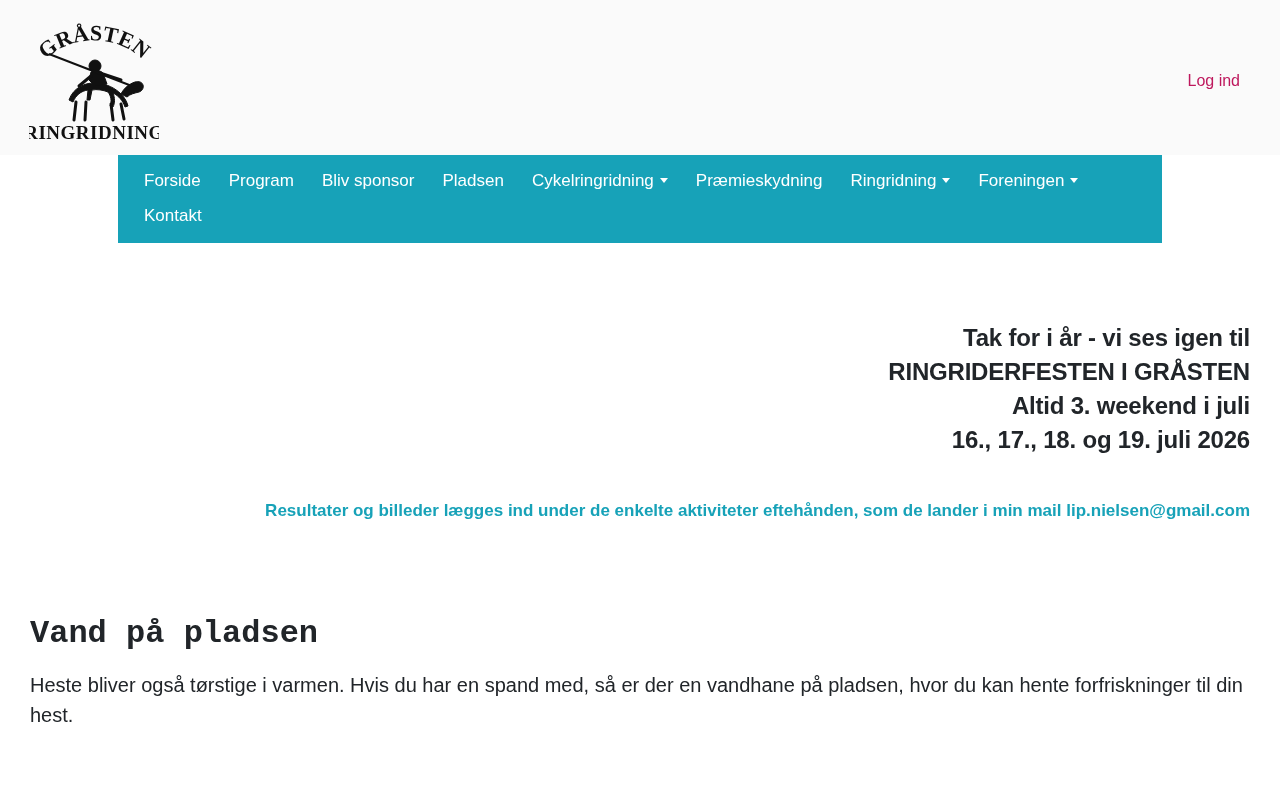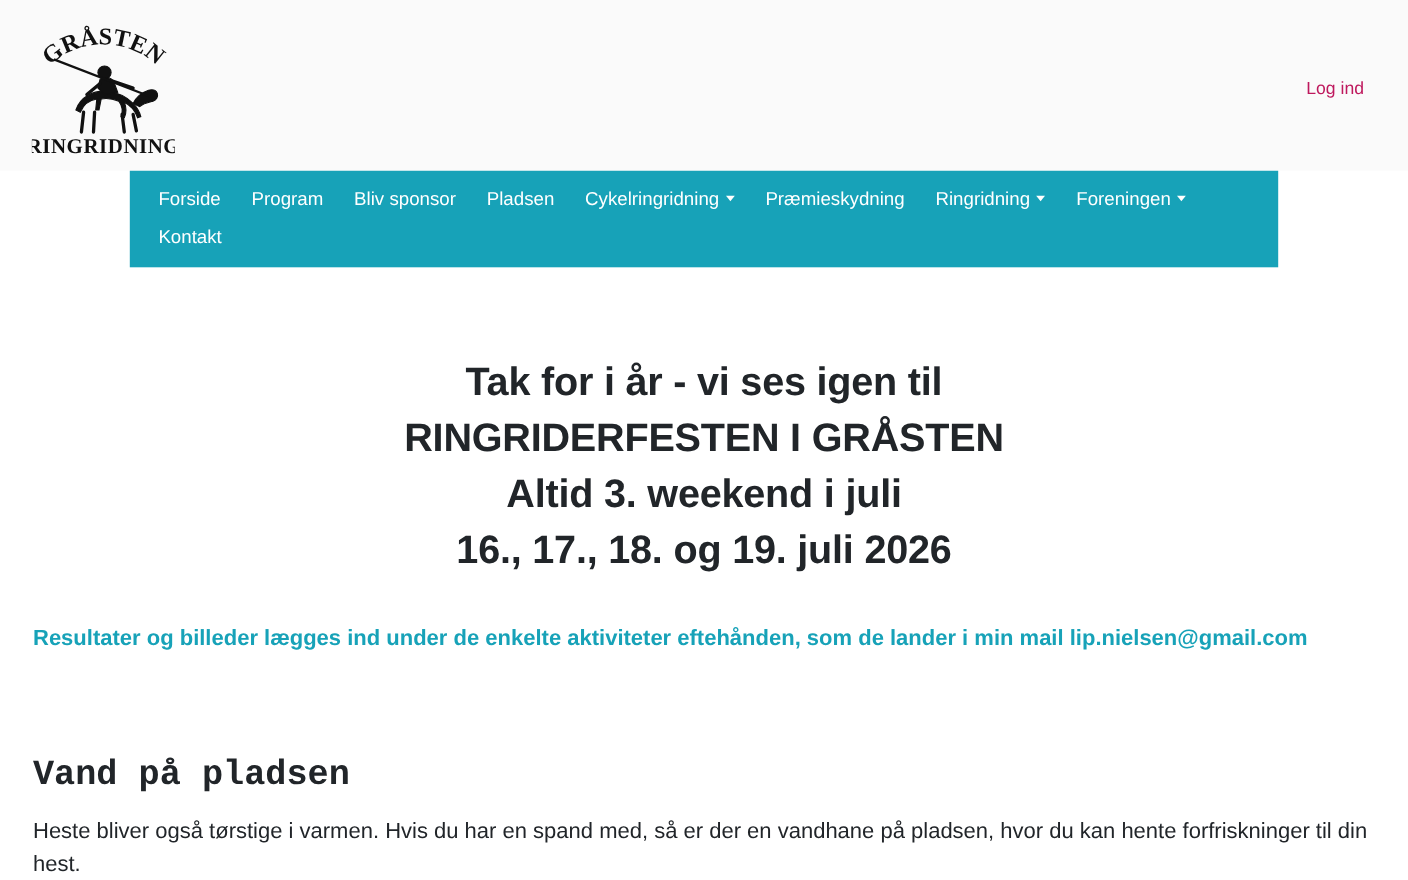--- a/index.html
+++ b/index.html
@@ -70,33 +70,33 @@
     border-top: 5px solid #ffffff;
   }
 
   
   .main {
     width: 1220px;
     margin: 0 auto;
     padding-top: 78px;
   }
   .hero {
-    text-align: center;
-    font-size: 36px;
+    text-align: right;
+    font-size: 24px;
     line-height: 1.42;
     font-weight: 700;
     color: #212529;
     letter-spacing: -0.2px;
   }
   .hero div { font-weight: 700; }
 
   .notice {
-    text-align: left;
+    text-align: right;
     margin-top: 44px;
-    font-size: 20px;
+    font-size: 17px;
     font-weight: 700;
     color: #17a2b8;
   }
   .notice a { color: #17a2b8; text-decoration: none; cursor: pointer; }
 
   .section-title {
     margin: 94px 0 0 0;
     font-size: 32px;
     font-weight: 700;
     color: #212529;

